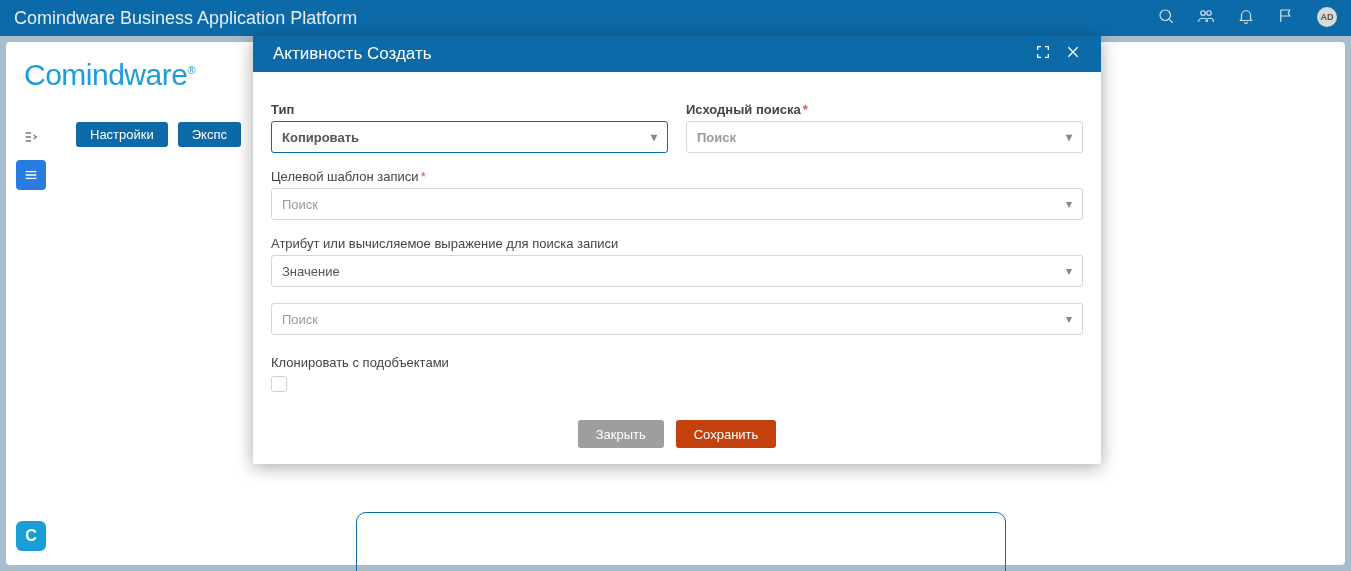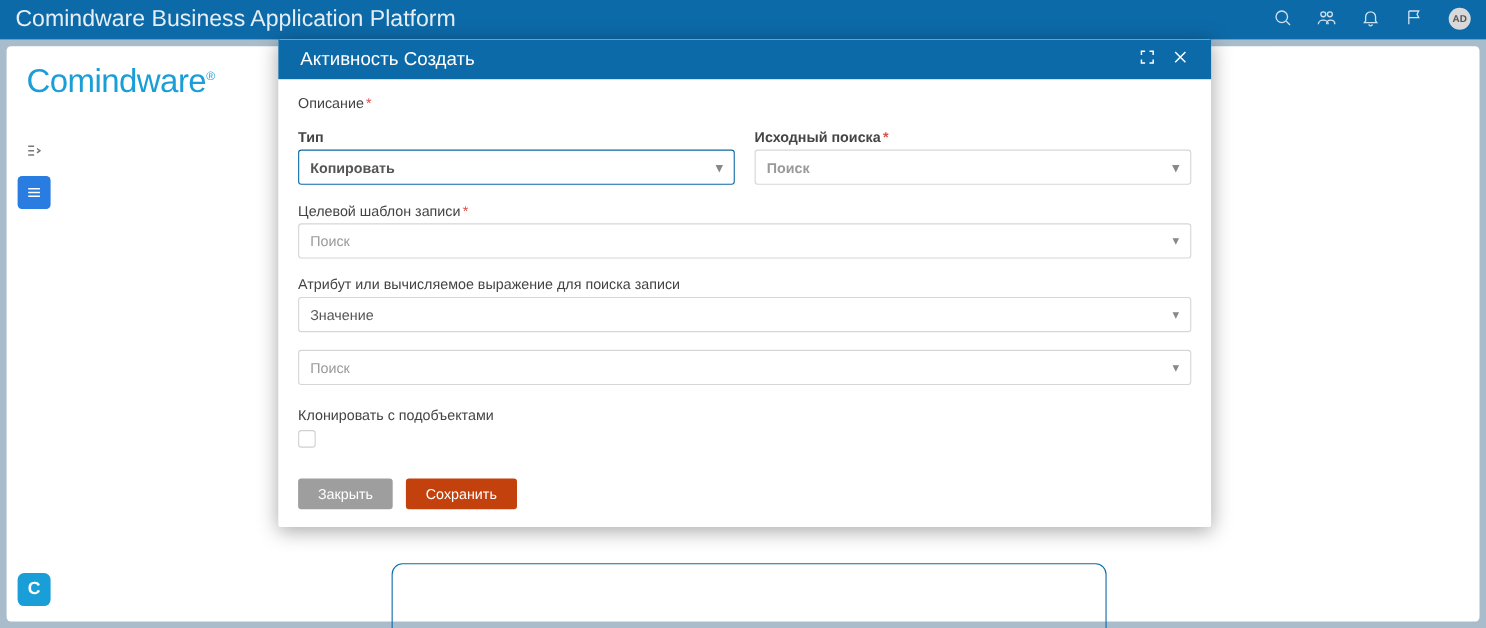--- a/index.html
+++ b/index.html
@@ -15,21 +15,21 @@
   
   .topbar {
     height: 36px;
     background: #0d6aa8;
     display: flex;
     align-items: center;
     justify-content: space-between;
     padding: 0 14px;
     color: #fff;
   }
-  .topbar-title { font-size: 21px; font-weight: 400; color: #e6eef5; }
+  .topbar-title { font-size: 18px; font-weight: 400; color: #e6eef5; }
   .topbar-icons { display: flex; align-items: flex-start; gap: 22px; }
   .topbar-icons svg { width: 18px; height: 18px; fill: none; stroke: #e6eef5; stroke-width: 1.6; opacity: 0.9; }
   .avatar {
     width: 20px; height: 20px; border-radius: 50%;
     background: #d9d9d9; color: #555; font-size: 9px; font-weight: 600;
     display: flex; align-items: center; justify-content: center;
   }
 
   
   .page {
@@ -149,21 +149,21 @@
   .form-group { margin-bottom: 16px; }
   .checkbox-wrap { margin-top: 20px; }
   .checkbox {
     margin-top: 6px;
     width: 16px; height: 16px;
     border: 1px solid #d0d0d0; border-radius: 3px;
     background: #fff;
   }
 
   .modal-footer {
-    display: flex; justify-content: flex-start; gap: 12px;
+    display: flex; justify-content: center; gap: 12px;
     padding: 4px 18px 16px 18px;
   }
   .btn {
     height: 28px; padding: 0 18px;
     border-radius: 3px;
     font-size: 13px;
     display: flex; align-items: center;
     cursor: pointer;
     border: none;
   }
@@ -218,20 +218,24 @@
             <path d="M4 6h8M4 12h8M4 18h8"></path>
             <path d="M16 9l4 3-4 3"></path>
           </svg>
       </div>
       <div class="menu-btn">
         <svg width="16" height="16" viewBox="0 0 24 24" stroke="#fff" fill="none" stroke-width="2">
             <path d="M4 7h16M4 12h16M4 17h16"></path>
           </svg>
       </div>
     </div>
+    <div class="pill-row">
+      <div class="pill">Настройки</div>
+      <div class="pill">Экспс</div>
+    </div>
     <div class="bg-rect"></div>
 
     <div class="bottom-c">C</div>
   </div>
 </div>
 
 <div class="modal-overlay">
   <div class="modal">
     <div class="modal-header">
       <div class="modal-title">Активность Создать</div>
@@ -245,23 +249,20 @@
           <svg viewBox="0 0 24 24">
               <path d="M5 5l14 14M19 5L5 19"></path>
             </svg>
         </span>
       </div>
     </div>
 
     <div class="modal-body">
 
       <div class="form-group">
-        <label class="field-label">
-          <span>Описание</span><span class="req">*</span>
-        </label>
       </div>
 
       <div class="row2">
         <div class="form-group">
           <label class="field-label">Тип</label>
           <div class="select active">
             <span>Копировать</span>
             <span class="chev">▾</span>
           </div>
         </div>

